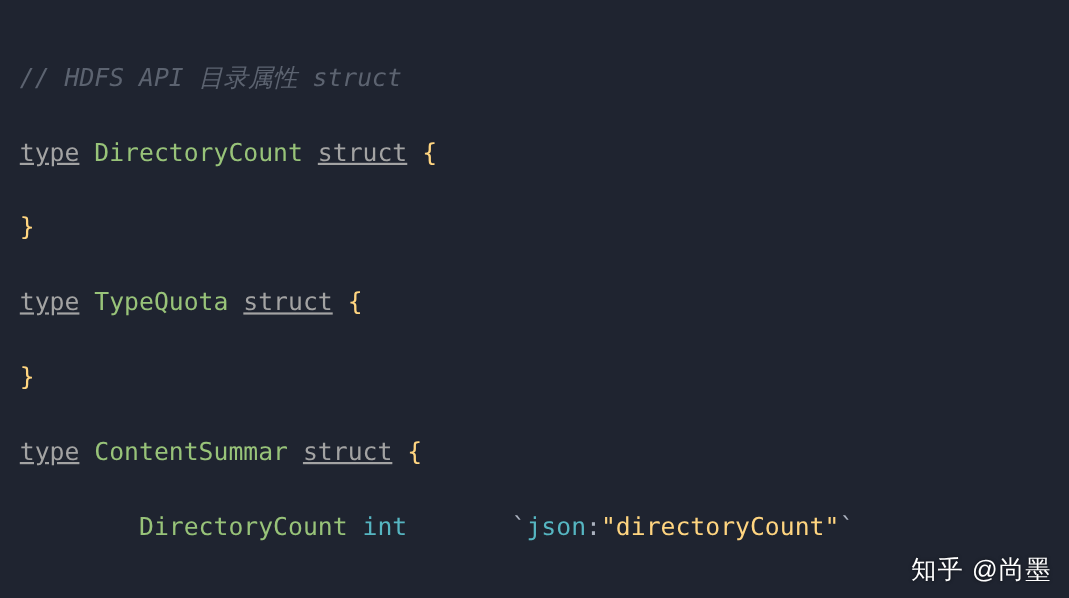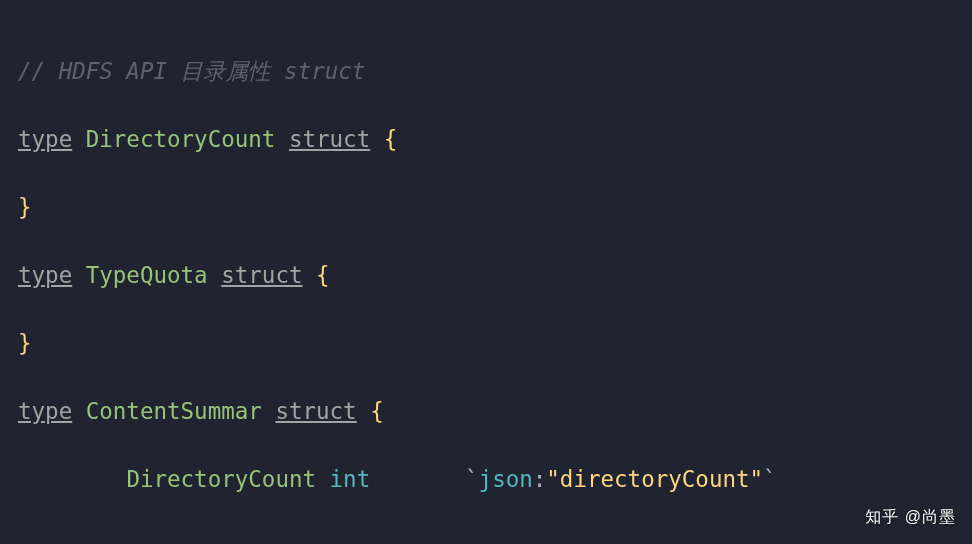--- a/index.html
+++ b/index.html
@@ -28,21 +28,21 @@
   .tagkey { color: #56b6c2; }
   .colon { color: #abb2bf; }
   .string { color: #ffd580; }
   .cursor-hl { background: #7a828f; color: #1f2430; }
   .watermark {
     position: absolute;
     right: 16px;
     bottom: 10px;
     color: #ffffff;
     font-family: -apple-system, "PingFang SC", "Microsoft YaHei", sans-serif;
-    font-size: 16px;
+    font-size: 23px;
     font-weight: 400;
     letter-spacing: 1px;
     text-shadow: 0 0 3px rgba(0,0,0,0.7);
   }
 </style>
 </head>
 <body>
 
 <div class="code-container">
 <span class="ln"><span class="comment">// HDFS API 目录属性 struct</span></span>

